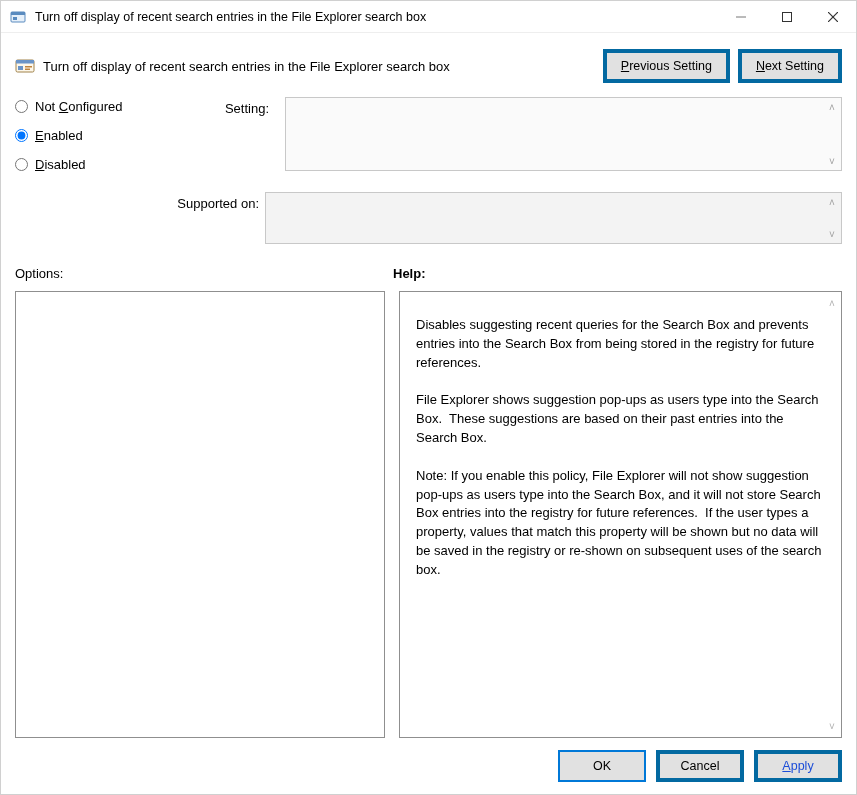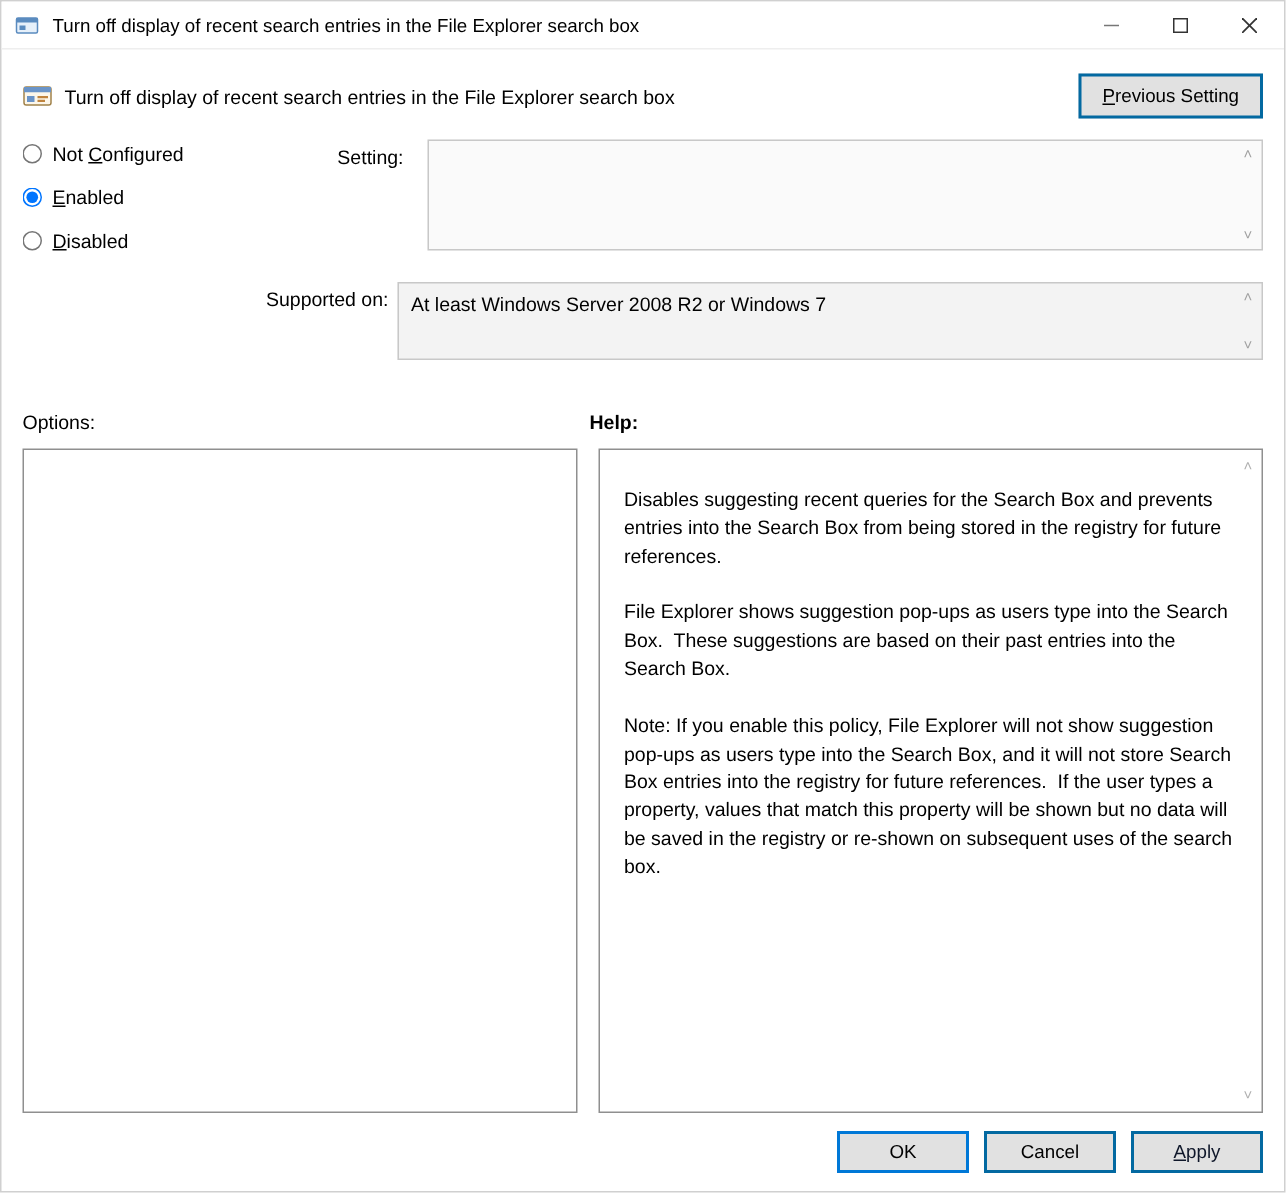--- a/index.html
+++ b/index.html
@@ -63,30 +63,30 @@
     width: 20px; height: 20px;
     margin-right: 8px;
   }
   .headerrow .bigtitle {
     flex: 1;
     font-size: 13px;
   }
   .headerrow .navbtns { display: flex; gap: 8px; }
   .btn {
     background: #e1e1e1;
-    border: 2px solid #0369a1;
+    border: 4px solid #0369a1;
     padding: 6px 14px;
     font-family: inherit;
     font-size: 12.5px;
     min-width: 100px;
     text-align: center;
     cursor: default;
   }
   .btn.disabled {
-    color: #0f172a;
+    color: #1d4ed8;
   }
   .btn.primary {
     border: 2px solid #0078d7;
     background: #e1e1e1;
     padding: 5px 13px;
   }
   .mn { text-decoration: underline; }
   
   .row-radios {
     display: flex;
@@ -139,21 +139,21 @@
   
   .row-support {
     display: flex;
     align-items: flex-start;
     margin-top: 6px;
   }
   .row-support .spacer { width: 150px; }
   
   .row-labels {
     display: flex;
-    margin-top: 34px;
+    margin-top: 22px;
     font-size: 13px;
     align-items: flex-end;
   }
   .row-labels .opts { width: 378px; }
   .row-labels .help { flex: 1; font-weight: bold; }
   
   .row-panels {
     display: flex;
     gap: 14px;
     margin-top: 10px;
@@ -225,20 +225,21 @@
         <rect x="1" y="4" width="18" height="12" rx="1.5" fill="#fdf7ea" stroke="#a0824a"></rect>
         <rect x="1" y="4" width="18" height="3.5" fill="#6a94c8"></rect>
         <rect x="3" y="10" width="5" height="4" fill="#6a94c8"></rect>
         <rect x="10" y="10" width="7" height="1.5" fill="#c0843e"></rect>
         <rect x="10" y="12.5" width="5" height="1.5" fill="#c0843e"></rect>
       </svg>
     </span>
     <span class="bigtitle">Turn off display of recent search entries in the File Explorer search box</span>
     <div class="navbtns">
       <button class="btn"><span class="mn">P</span><span>revious Setting</span></button>
+      <button class="btn"><span class="mn">N</span><span>ext Setting</span></button>
     </div>
   </div>
 
   <div class="row-radios">
     <div class="radios">
       <label class="radio">
         <input type="radio" name="state" style="">
         <span><span>Not </span><span class="mn">C</span><span>onfigured</span></span>
       </label>
       <label class="radio">
@@ -255,21 +256,20 @@
       <div class="tbtext"></div>
       <span class="sbarrow up">˄</span>
       <span class="sbarrow down">˅</span>
     </div>
   </div>
 
   <div class="row-support">
     <div class="spacer"></div>
     <div class="lblcol">Supported on:</div>
     <div class="textbox supported">
-      <div class="tbtext">At least Windows Server 2008 R2 or Windows 7</div>
       <span class="sbarrow up">˄</span>
       <span class="sbarrow down">˅</span>
     </div>
   </div>
 
   <div class="row-labels">
     <div class="opts">Options:</div>
     <div class="help">Help:</div>
   </div>
 

